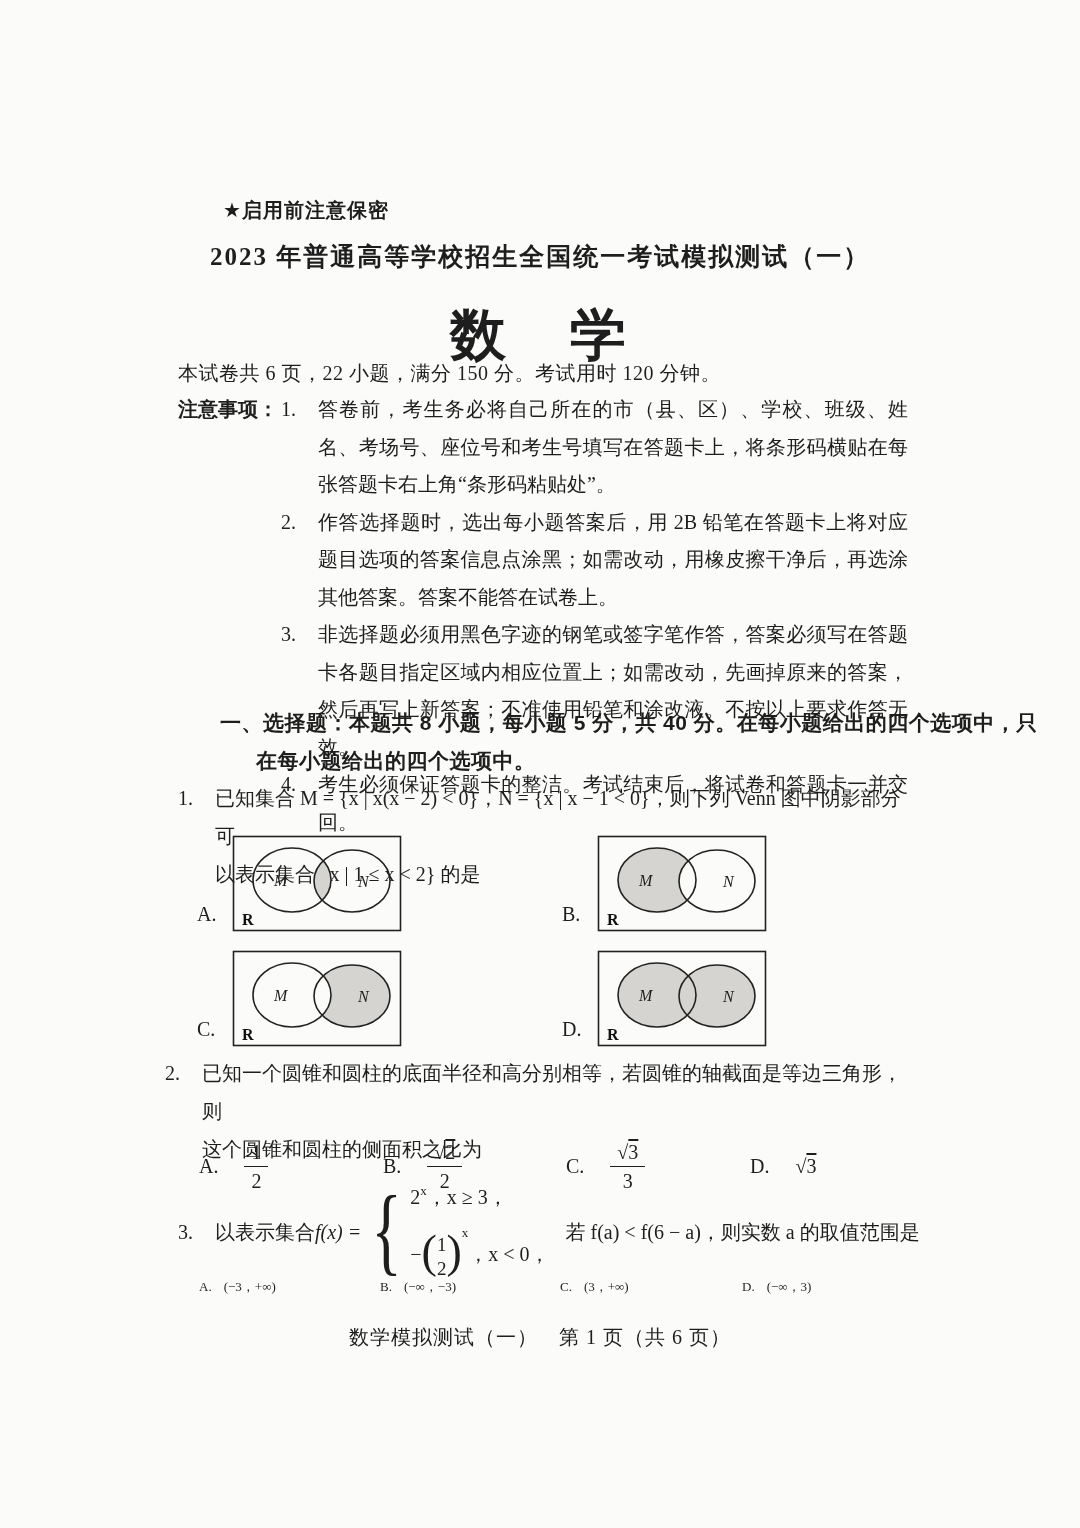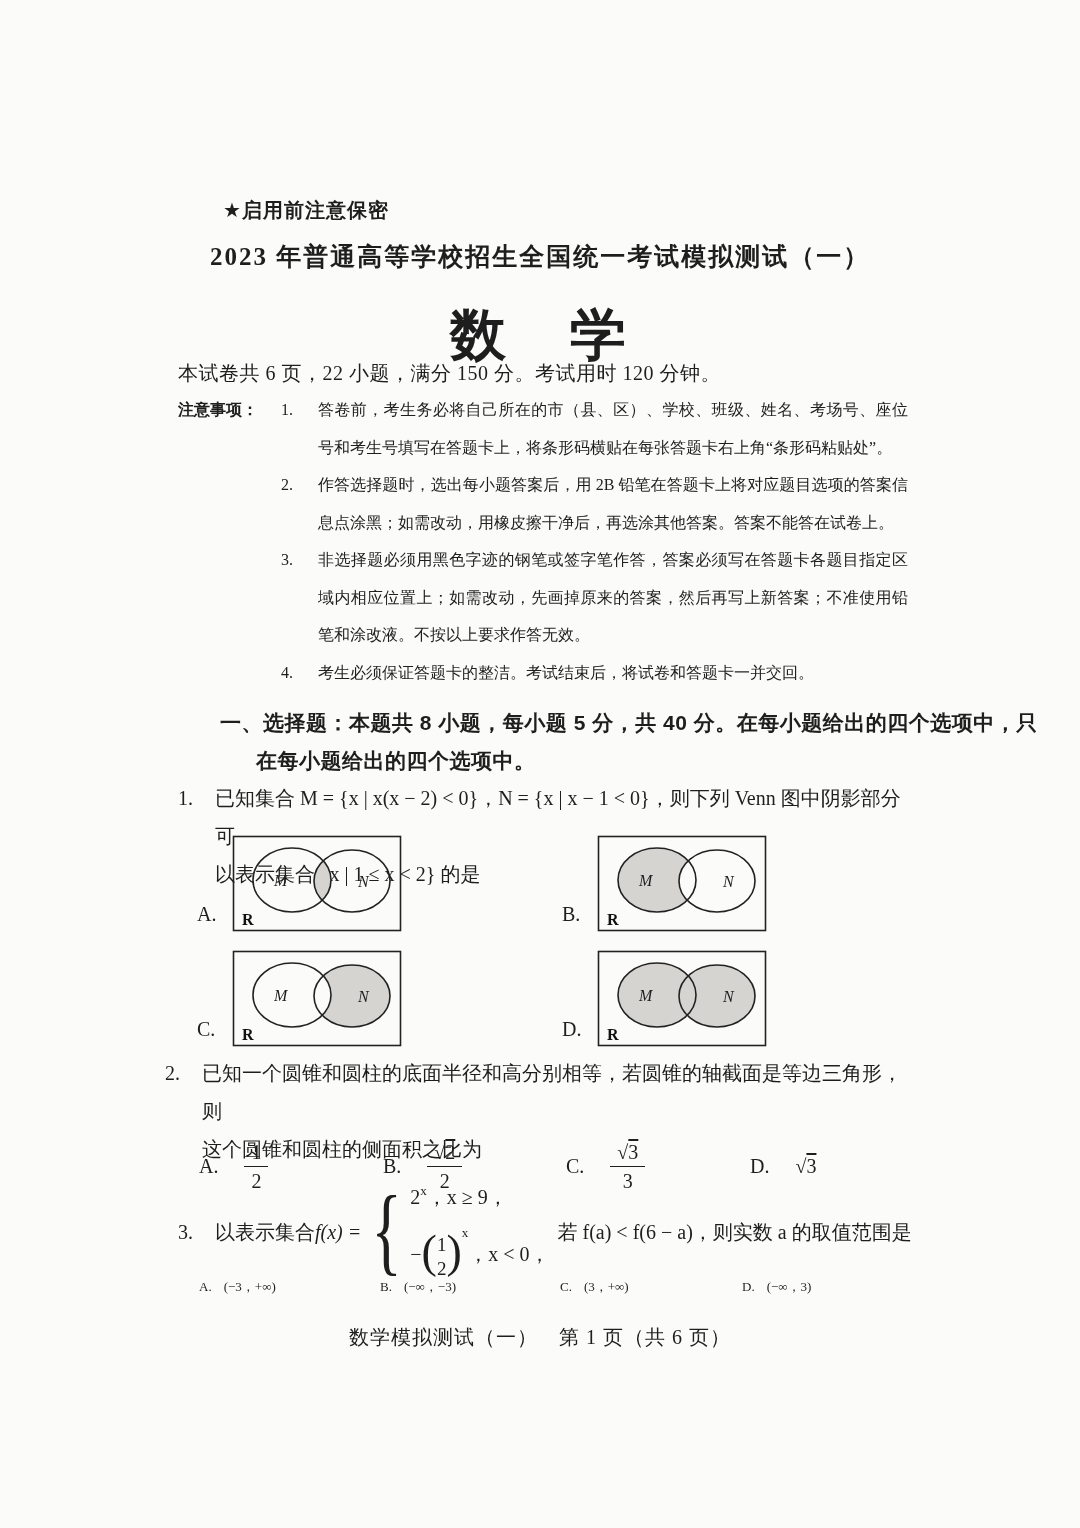--- a/index.html
+++ b/index.html
@@ -14,21 +14,21 @@
   }
   .sans{font-family:"Liberation Sans","DejaVu Sans",sans-serif;margin-left:42px;}
   .abs{position:absolute;}
   .center{left:0;right:0;text-align:center;}
 
   .notice{left:181px;top:197px;font-size:20px;font-weight:bold;letter-spacing:1px;}
   .title{top:240px;font-size:25px;font-weight:bold;letter-spacing:2px;}
   .subject{top:298px;font-size:56px;font-weight:bold;letter-spacing:4px;}
   .meta{left:178px;top:360px;font-size:20px;letter-spacing:0.5px;}
 
-  .notes{left:178px;top:391px;display:flex;font-size:16px;line-height:37.5px;width:730px;}
+  .notes{left:178px;top:391px;display:flex;font-size:20px;line-height:37.5px;width:730px;}
   .notes-label{font-family:"Liberation Sans","DejaVu Sans",sans-serif;font-weight:bold;width:103px;flex:0 0 103px;}
   .notes-items{flex:1;}
   .note-item{display:flex;}
   .note-num{width:37px;flex:0 0 37px;}
   .note-text{flex:1;text-align:justify;}
 
   .section-head{left:178px;top:704px;font-size:21px;font-weight:bold;line-height:38px;letter-spacing:0.5px;}
   .section-line2{padding-left:36px;}
 
   .question{display:flex;font-size:20px;line-height:38px;}
@@ -51,21 +51,21 @@
   .q3row{left:178px;top:1186px;display:flex;align-items:center;height:92px;font-size:20px;}
   .q3row .q-num{align-self:center;}
   .fx{font-style:italic;margin-right:6px;}
   .brace{font-size:98px;font-weight:200;line-height:0.8;transform:scaleX(0.65);margin:0 0 4px -4px;}
   .pieces{display:flex;flex-direction:column;gap:14px;}
   .piece{white-space:nowrap;}
   .sup{font-size:13px;vertical-align:9px;}
   .supHigh{font-size:13px;vertical-align:24px;}
   .bp{font-size:46px;font-weight:300;line-height:0;vertical-align:-6px;}
   .inline-frac{display:inline-flex;flex-direction:column;align-items:center;vertical-align:middle;line-height:1.25;font-size:19px;}
-  .after-text{margin-left:8px;text-align:center;}
+  .after-text{margin-left:16px;text-align:center;}
 
   .q3opt{font-size:13px;white-space:nowrap;}
   .opt-label{margin-right:12px;}
   .footer{top:1324px;font-size:20px;letter-spacing:1px;}
 </style>
 </head>
 <body>
 
 <div class="page">
 
@@ -212,21 +212,21 @@
     <span class="opt-label">D.</span>
     <span><span class="radsign">√</span><span class="radnum">3</span></span>
   </div>
 
   <div class="abs q3row">
     <span class="q-num">3.</span>
     <span>以表示集合</span>
     <span class="fx">f(x) =</span>
     <span class="brace">{</span>
     <span class="pieces">
-      <span class="piece"><span>2</span><span class="sup">x</span><span>，x ≥ 9，</span></span>
+      <span class="piece"><span>2</span><span class="sup">x</span><span>，x ≥ 3，</span></span>
       <span class="piece"><span>−</span><span class="bp">(</span><span class="inline-frac">
             <span class="fn">1</span>
             <span class="fd">2</span>
           </span><span class="bp">)</span><span class="supHigh">x</span><span>，x &lt; 0，</span></span>
     </span>
     <span class="after-text">若 f(a) &lt; f(6 − a)，则实数 a 的取值范围是</span>
   </div>
 
   <div class="abs q3opt" style="left:199px;top:1278px;">
     <span class="opt-label">A.</span><span>(−3，+∞)</span>

